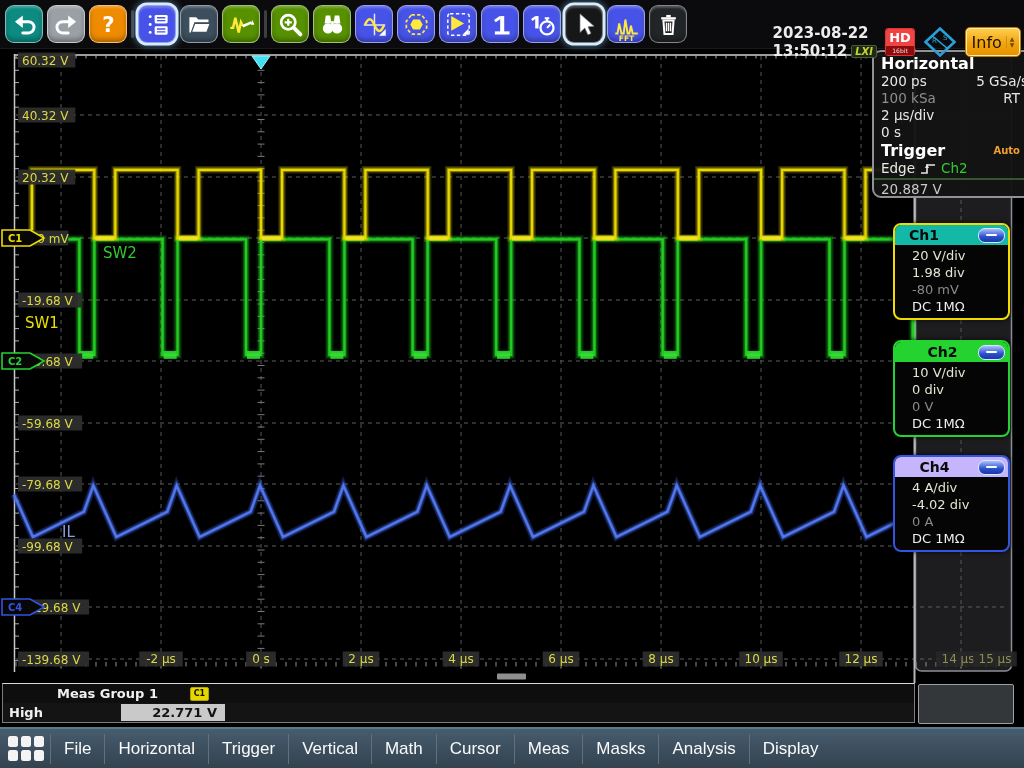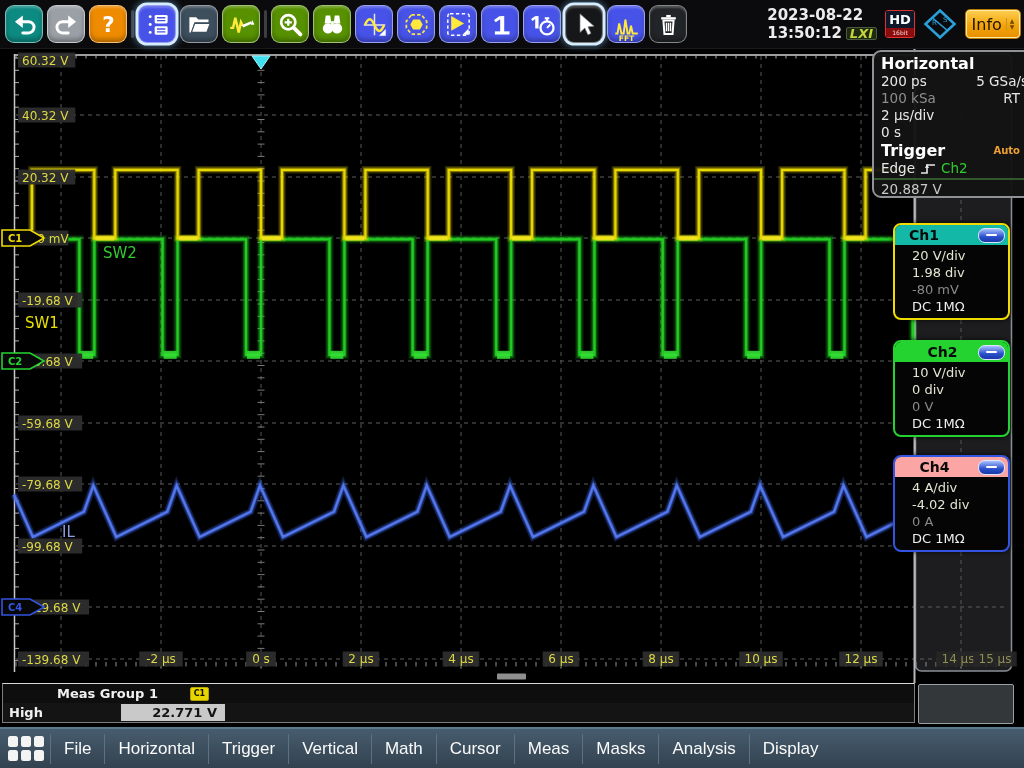--- a/index.html
+++ b/index.html
@@ -11,27 +11,27 @@
            border-bottom:1px solid #1a1a1c;z-index:6;}
   #toolbar-icons{position:absolute;left:5px;top:5px;display:flex;gap:4px;}
   .tb-icon{width:38px;height:38px;border-radius:9px;border:1px solid rgba(255,255,255,.45);
            box-shadow:inset 0 2px 2px rgba(255,255,255,.22), inset 0 -3px 4px rgba(0,0,0,.28);
            display:flex;align-items:center;justify-content:center;box-sizing:border-box;cursor:pointer;}
   .tb-icon svg{width:27px;height:27px;}
   .tb-icon.selected{box-shadow:0 0 0 2.5px #d6edff,0 0 7px 3px rgba(130,200,255,.55),
            inset 0 2px 2px rgba(255,255,255,.22);}
   .tb-sep{width:3px;height:28px;background:#3e3e42;border-radius:2px;margin-top:5px;}
 
-  #status{position:absolute;right:3px;top:6px;display:flex;align-items:center;gap:8px;z-index:7;}
+  #status{position:absolute;right:3px;top:24px;display:flex;align-items:center;gap:8px;z-index:7;}
   #datetime{color:#ececec;font-size:15px;font-weight:bold;line-height:18px;text-align:left;}
   #time-row{display:flex;align-items:center;gap:4px;}
-  #lxi{display:inline-block;font-size:13px;font-weight:bold;font-style:italic;color:#c6d43a;
+  #lxi{display:inline-block;font-size:10px;font-weight:bold;font-style:italic;color:#c6d43a;
        background:#1d2a12;border:1px solid #4c5a40;border-radius:2px;padding:1px 3px;line-height:9px;}
   #hd-badge{width:28px;border-radius:3px;overflow:hidden;text-align:center;border:1px solid #e03030;}
-  #hd-badge .hd{background:#0f172a;color:#fff;font-size:13px;font-weight:800;line-height:17px;}
+  #hd-badge .hd{background:#ef4444;color:#fff;font-size:13px;font-weight:800;line-height:17px;}
   #hd-badge .bits{background:#8a0c0c;color:#ffd6d6;font-size:6px;line-height:9px;}
   #rs-logo svg{display:block;}
   #info-btn{width:54px;height:28px;border-radius:5px;border:1px solid #b87a00;
        background:linear-gradient(#ffd054,#f2a40a 55%,#e89000);
        box-shadow:inset 0 0 0 1px #ffe9a8;display:flex;align-items:center;justify-content:center;
        gap:4px;color:#201400;font-size:16px;cursor:pointer;}
   #info-btn .spin{display:flex;flex-direction:column;font-size:6px;line-height:6px;color:#6b4a00;
        border-left:1px solid #cc9020;padding-left:3px;}
 
   
@@ -737,21 +737,21 @@
           </span>
         </div>
         <div class="chbody">
           <div>10 V/div</div>
           <div>0 div</div>
           <div class="dimtxt">0 V</div>
           <div class="coup">DC 1MΩ</div>
         </div>
       </div>
       <div class="chwidget" style="top: 455px; border-color: rgb(51, 84, 224);">
-        <div class="chhead" style="background: #fca5a5; gap: 16px;">
+        <div class="chhead" style="background: #c4b5fd; gap: 16px;">
           <span class="chtitle">Ch4</span>
           <span class="chmin">
             <span class="bar"></span>
           </span>
         </div>
         <div class="chbody">
           <div>4 A/div</div>
           <div>-4.02 div</div>
           <div class="dimtxt">0 A</div>
           <div class="coup">DC 1MΩ</div>

